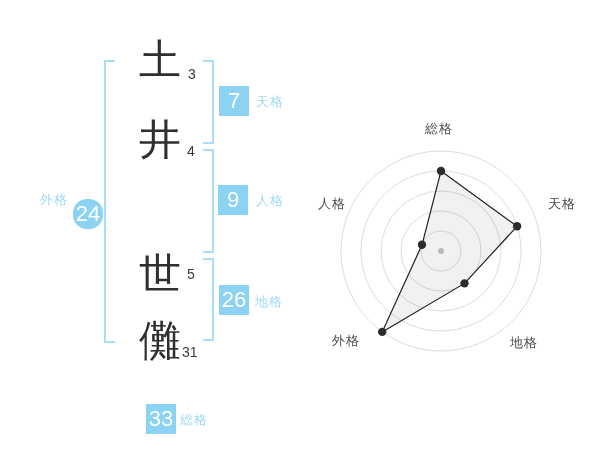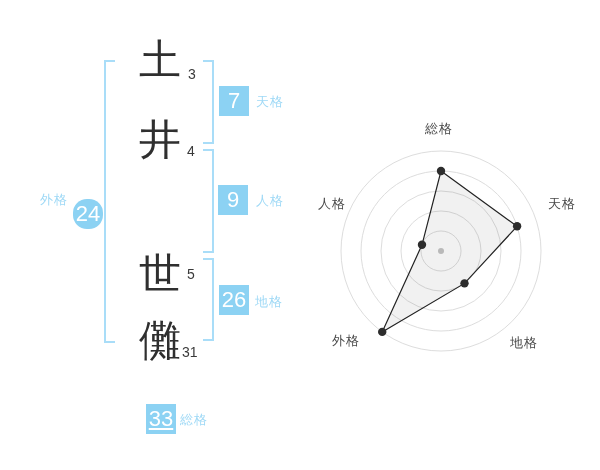--- a/index.html
+++ b/index.html
@@ -38,21 +38,21 @@
   #bracket-chikaku{top:258px;height:79px;}
   
   .badge{
     position:absolute;width:30px;height:30px;background:#8cd2f3;
     color:#ffffff;font-size:22px;line-height:30px;text-align:center;
   }
   #badge-tenkaku{left:219px;top:86px;}
   #badge-jinkaku{left:218px;top:185px;}
   #badge-chikaku{left:219px;top:285px;}
   #badge-gaikaku{left:73px;top:199px;border-radius:14px;}
-  #badge-soukaku{left:146px;top:404px;text-decoration:underline;}
+  #badge-soukaku{left:146px;top:404px;}
   .badge-label{
     position:absolute;font-size:13px;color:#9fd9f6;line-height:13px;letter-spacing:1px;
   }
   #label-tenkaku{left:256px;top:95px;}
   #label-jinkaku{left:256px;top:194px;}
   #label-chikaku{left:255px;top:295px;}
   #label-gaikaku{left:40px;top:193px;}
   #label-soukaku{left:180px;top:413px;}
   
   #radar-chart{position:absolute;left:306px;top:116px;width:270px;height:270px;}

